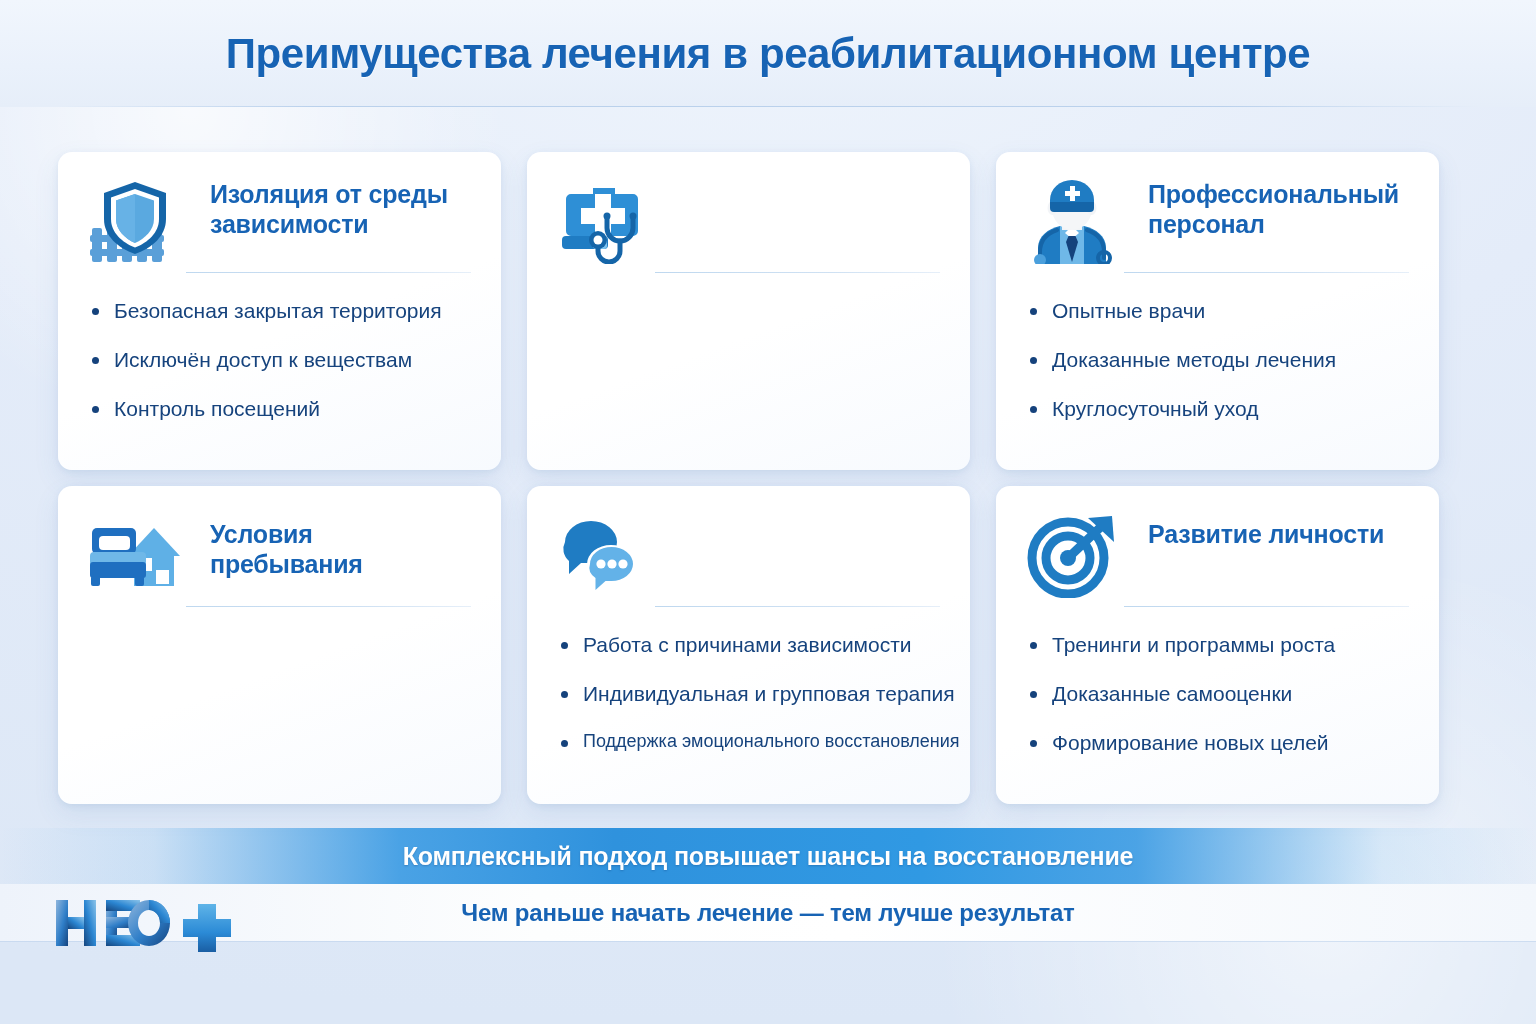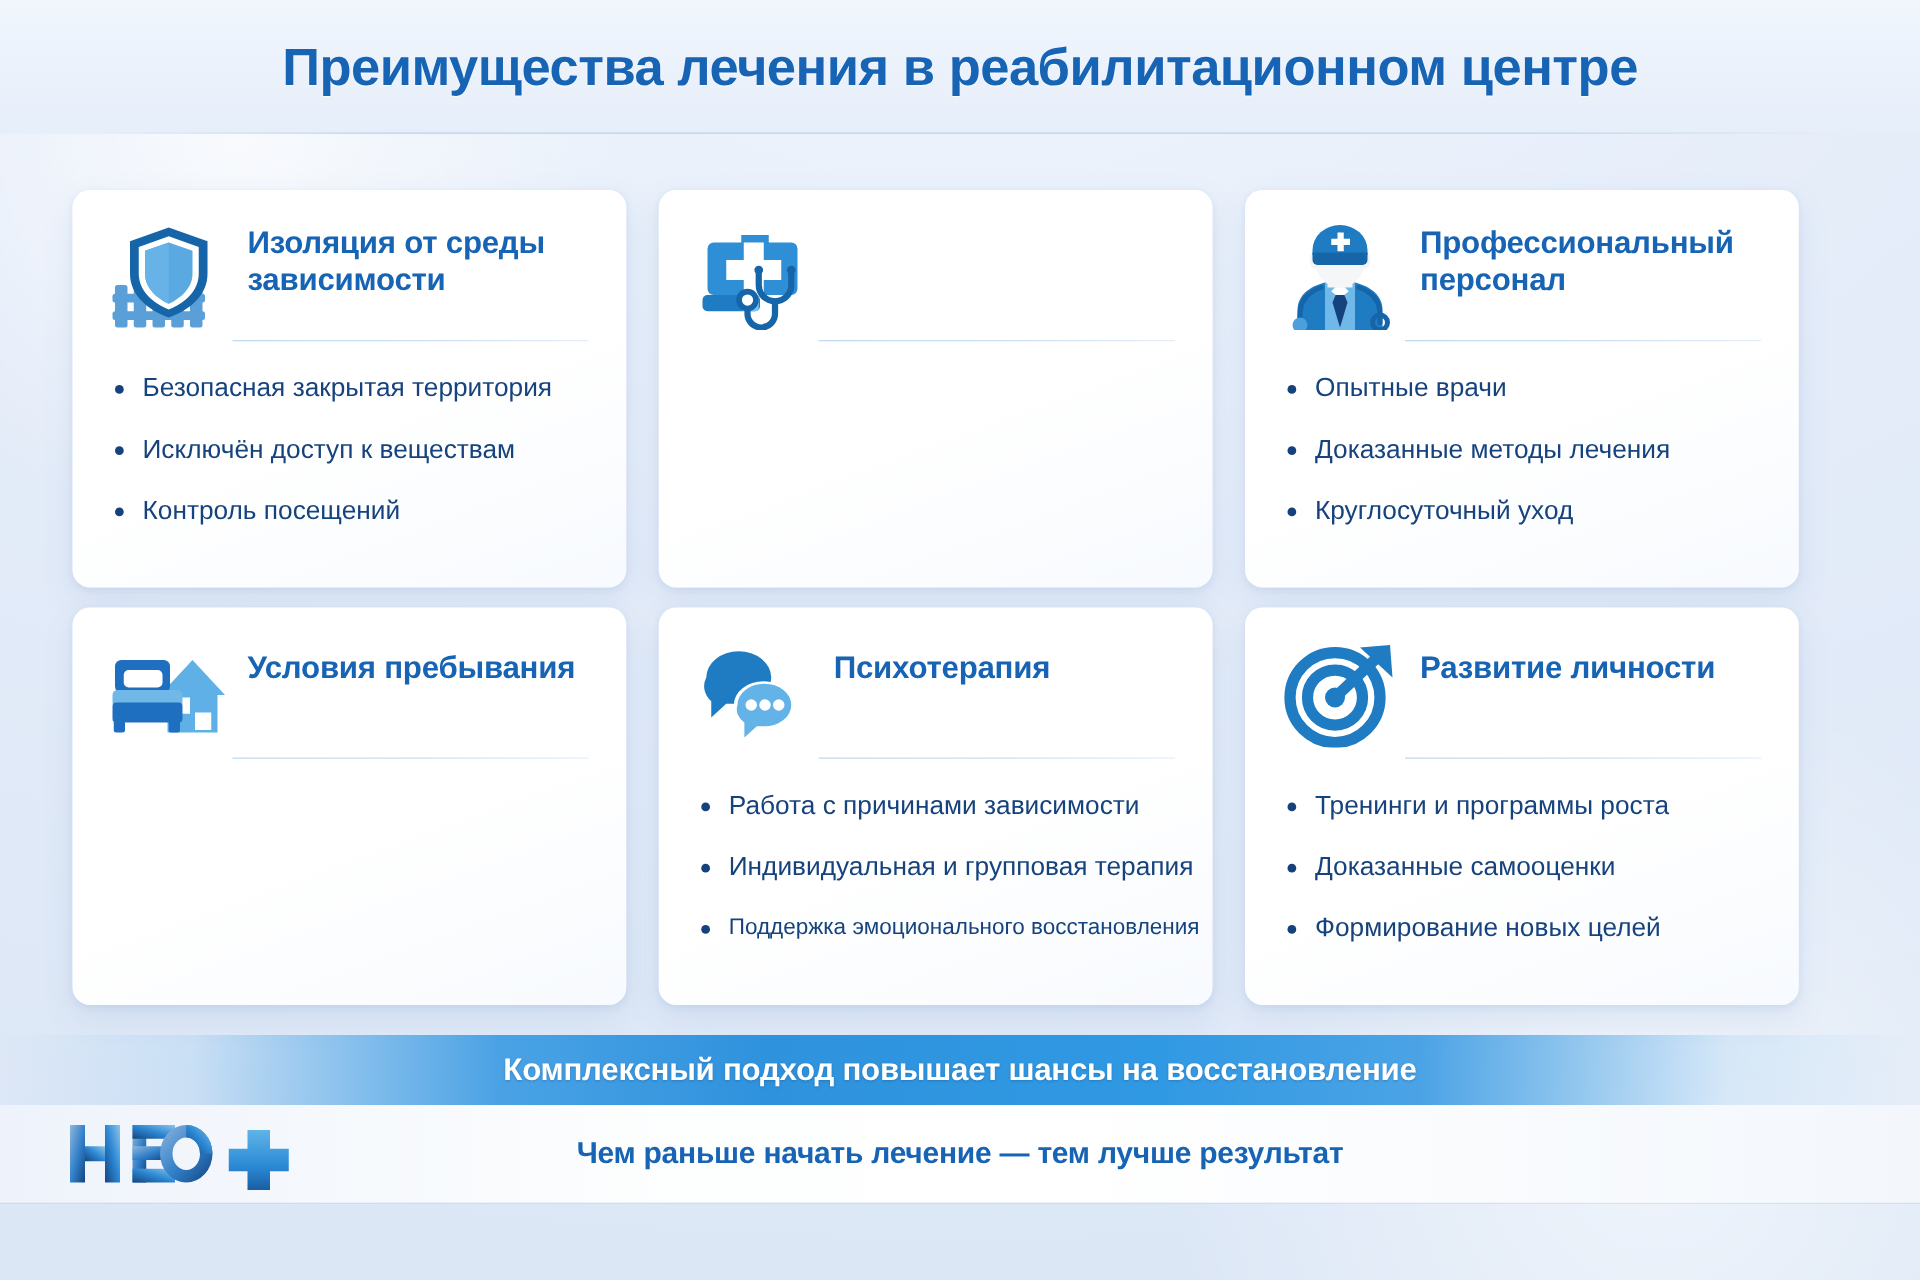--- a/index.html
+++ b/index.html
@@ -77,21 +77,21 @@
       0 2px 6px rgba(70,120,180,.10),
       0 10px 26px rgba(70,120,180,.10);
     padding: 26px 30px 22px 30px;
     box-sizing: border-box;
     overflow: hidden;
   }
 
   .card-head {
     display: flex;
     align-items: flex-start;
-    gap: 18px;
+    gap: 30px;
     min-height: 86px;
   }
   .card-icon {
     flex: 0 0 auto;
     width: 92px;
     height: 86px;
     position: relative;
   }
   .card-icon svg { display: block; width: 100%; height: 100%; }
 
@@ -162,21 +162,21 @@
     text-shadow: 0 1px 2px rgba(20,70,130,.35);
     letter-spacing: -0.2px;
     white-space: nowrap;
     text-align: right;
   }
 
   .footer-strip {
     position: absolute;
     left: 0; right: 0;
     top: 884px;
-    height: 78px;
+    height: 57px;
     background: linear-gradient(90deg, #eef3fb 0%, #fdfefe 35%, #ffffff 55%, #f3f7fc 100%);
     box-shadow: 0 1px 0 rgba(185,208,235,.55);
     display: flex;
     align-items: center;
   }
   .footer-tagline {
     position: absolute;
     left: 0; right: 0;
     text-align: center;
     font-size: 24px;
@@ -328,21 +328,20 @@
       <div class="card-icon">
         <svg viewBox="0 0 92 86" xmlns="http://www.w3.org/2000/svg">
           <path d="M8 30 a26 21 0 0 1 52 0 a26 21 0 0 1 -26 21 h-10 l-12 11 v-13 a22 18 0 0 1 -4 -19 z" fill="#1f7cc3"></path>
           <path d="M30 52 a24 19 0 0 1 48 0 a24 19 0 0 1 -24 19 h-6 l-12 11 v-14 a20 16 0 0 1 -6 -16 z" fill="#ffffff"></path>
           <path d="M33 52 a21.5 17 0 0 1 43 0 a21.5 17 0 0 1 -21.5 17 h-6 l-10 9 v-12 a18 14 0 0 1 -5.5 -14 z" fill="#63b2e8"></path>
           <circle cx="44" cy="52" r="4.6" fill="#ffffff"></circle>
           <circle cx="55" cy="52" r="4.6" fill="#ffffff"></circle>
           <circle cx="66" cy="52" r="4.6" fill="#ffffff"></circle>
         </svg>
       </div>
-      <div class="card-title">Психотерапия</div>
     </div>
     <div class="card-divider"></div>
     <ul class="bullets">
       <li><span class="dot"></span><span>Работа с причинами зависимости</span></li>
       <li><span class="dot"></span><span>Индивидуальная и групповая терапия</span></li>
       <li class="small"><span class="dot"></span><span>Поддержка эмоционального восстановления</span></li>
     </ul>
   </div>
 
   <div class="card">

